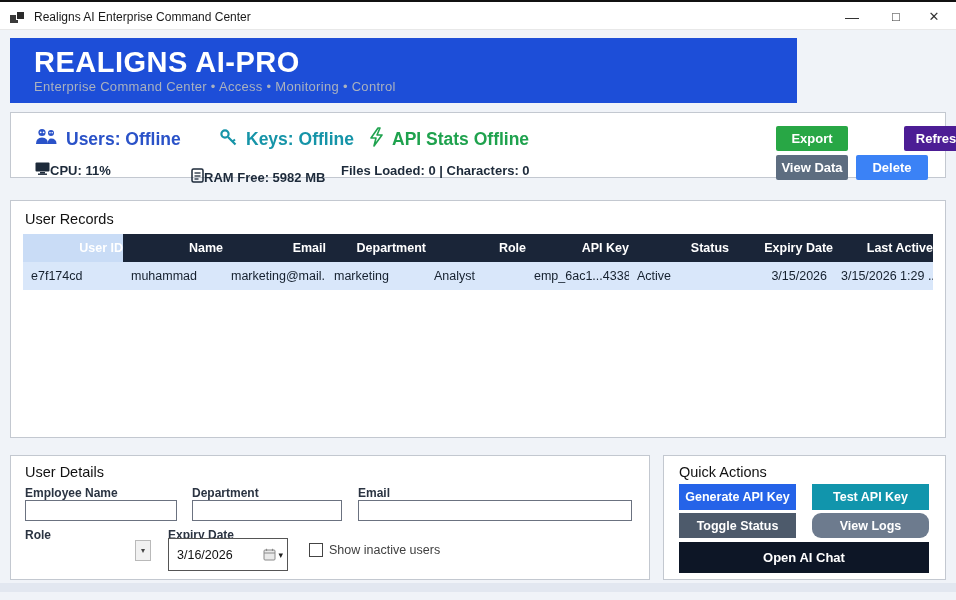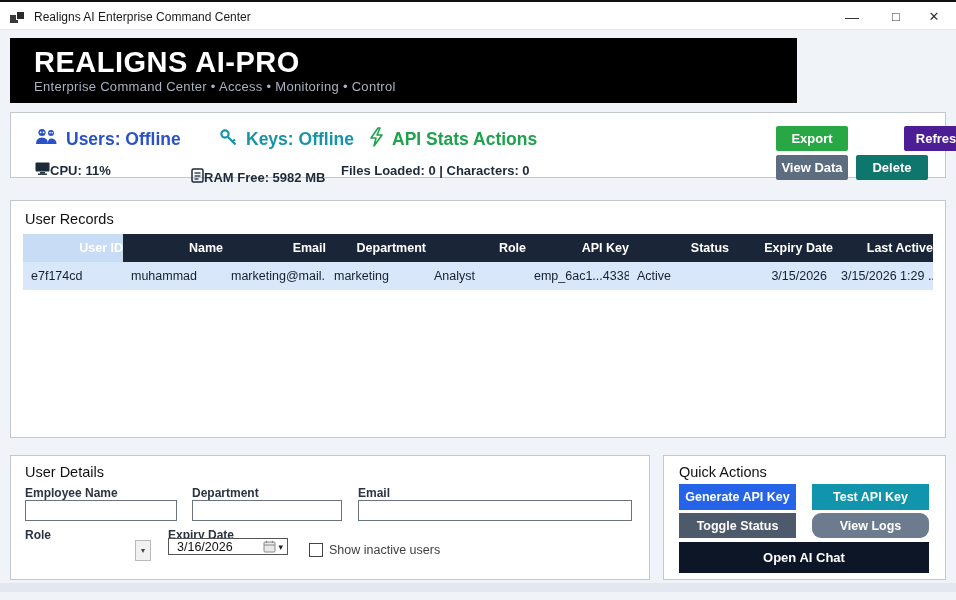--- a/index.html
+++ b/index.html
@@ -24,21 +24,21 @@
   .titlebar-text { left:34px; top:8px; font-size:12px; color:#1a1a1a; }
   .win-btn { top:0; width:44px; height:29px; display:flex; align-items:center; justify-content:center;
              color:#333; font-size:13px; cursor:default; }
   .win-min { left:830px; font-size:14px; }
   .win-max { left:874px; }
   .win-close { left:912px; }
 
   
   .banner {
     left:10px; top:38px; width:787px; height:65px;
-    background:#000000; color:#fff; padding:8px 0 0 24px;
+    background:#1d4ed8; color:#fff; padding:8px 0 0 24px;
   }
   .banner-title { font-size:29px; font-weight:bold; letter-spacing:0.5px; line-height:32px; }
   .banner-sub { font-size:13px; color:#a9b1bf; margin-top:1px; letter-spacing:0.3px; }
 
   
   .panel { background:#fff; border:1px solid #c3c8d0; }
   .status-panel { left:10px; top:112px; width:936px; height:66px; }
   .stat-big { top:14px; height:24px; display:flex; align-items:center; gap:8px;
               font-size:17.5px; font-weight:bold; }
   .stat-users { left:24px; color:#2a52c8; }
@@ -48,21 +48,21 @@
                 font-size:13px; font-weight:bold; color:#1d2a3a; }
   .stat-cpu { left:24px; }
   .stat-ram { left:180px;margin-top:7px; }
   .stat-files { left:330px; }
 
   .tb-btn { width:72px; height:25px; color:#fff; font-weight:bold; font-size:13px;
             border:none; border-radius:2px; cursor:pointer; font-family:inherit; }
   .btn-export { left:765px; top:13px; background:#28a745; }
   .btn-refresh { left:893px; top:13px; background:#4c1d95; }
   .btn-viewdata { left:765px; top:42px; background:#5d6d80; }
-  .btn-delete { left:845px; top:42px; background:#0f766e; }
+  .btn-delete { left:845px; top:42px; background:#3b82f6; }
 
   
   .records-panel { left:10px; top:200px; width:936px; height:238px; }
   .panel-title { font-size:14.5px; font-weight:normal; color:#111; }
   .records-title { left:14px; top:10px; }
   .records-table { left:12px; top:33px; width:910px; border-collapse:collapse; table-layout:fixed; }
   .records-table th {
     background:#1a2538; color:#fff; font-size:12.5px; font-weight:bold;
     height:28px; text-align:right; padding-left:12px; white-space:nowrap; overflow:hidden;
   }
@@ -75,21 +75,21 @@
 
   
   .details-panel { left:10px; top:455px; width:640px; height:125px; }
   .details-title { left:14px; top:8px; }
   .fld-label { font-size:12px; font-weight:bold; color:#2b3442; }
   .txt-input { border:1px solid #6b7280; background:#fff; height:21px; font-size:12px;
                font-family:inherit; padding:0 4px; }
   .role-combo { left:124px; top:84px; width:16px; height:21px; background:#f1f1f1;
                 border:1px solid #b9b9b9; display:flex; align-items:center; justify-content:center;
                 font-size:8px; color:#444; cursor:pointer; }
-  .date-picker { left:157px; top:82px; width:120px; height:17px; border:1px solid #555;
+  .date-picker { left:157px; top:82px; width:120px; height:33px; border:1px solid #555;
                  background:#fff; display:flex; align-items:center; padding:0 4px 0 8px;
                  font-size:12.5px; color:#111; cursor:pointer; }
   .date-picker .dval { flex:1; }
   .date-picker .cal { width:13px; height:13px; margin-right:2px; }
   .date-picker .arrow { font-size:9px; color:#222; }
   .chk { left:298px; top:87px; width:14px; height:14px; accent-color:#fff;
          border:1px solid #333; appearance:none; background:#fff; cursor:pointer; }
   .chk-label { left:318px; top:87px; font-size:12.5px; color:#404040; }
 
   
@@ -149,21 +149,21 @@
       </svg>
     </span>
     <span>Keys: Offline</span>
   </div>
   <div class="abs stat-big stat-api">
     <span>
       <svg width="15" height="20" viewBox="0 0 15 20">
         <path d="M9 1 L2 11 H7 L5 19 L13 8 H8 L11 1 Z" fill="none" stroke="#1fa24e" stroke-width="1.6" stroke-linejoin="round"></path>
       </svg>
     </span>
-    <span>API Stats Actions</span>
+    <span>API Stats Offline</span>
   </div>
 
   <div class="abs stat-small stat-cpu">
     <span>
       <svg width="15" height="13" viewBox="0 0 15 13">
         <rect x="0.5" y="0.5" width="14" height="9" rx="1" fill="#1d2a3a"></rect>
         <rect x="5" y="10" width="5" height="1.6" fill="#1d2a3a"></rect>
         <rect x="3" y="11.5" width="9" height="1.4" fill="#1d2a3a"></rect>
       </svg>
     </span>

